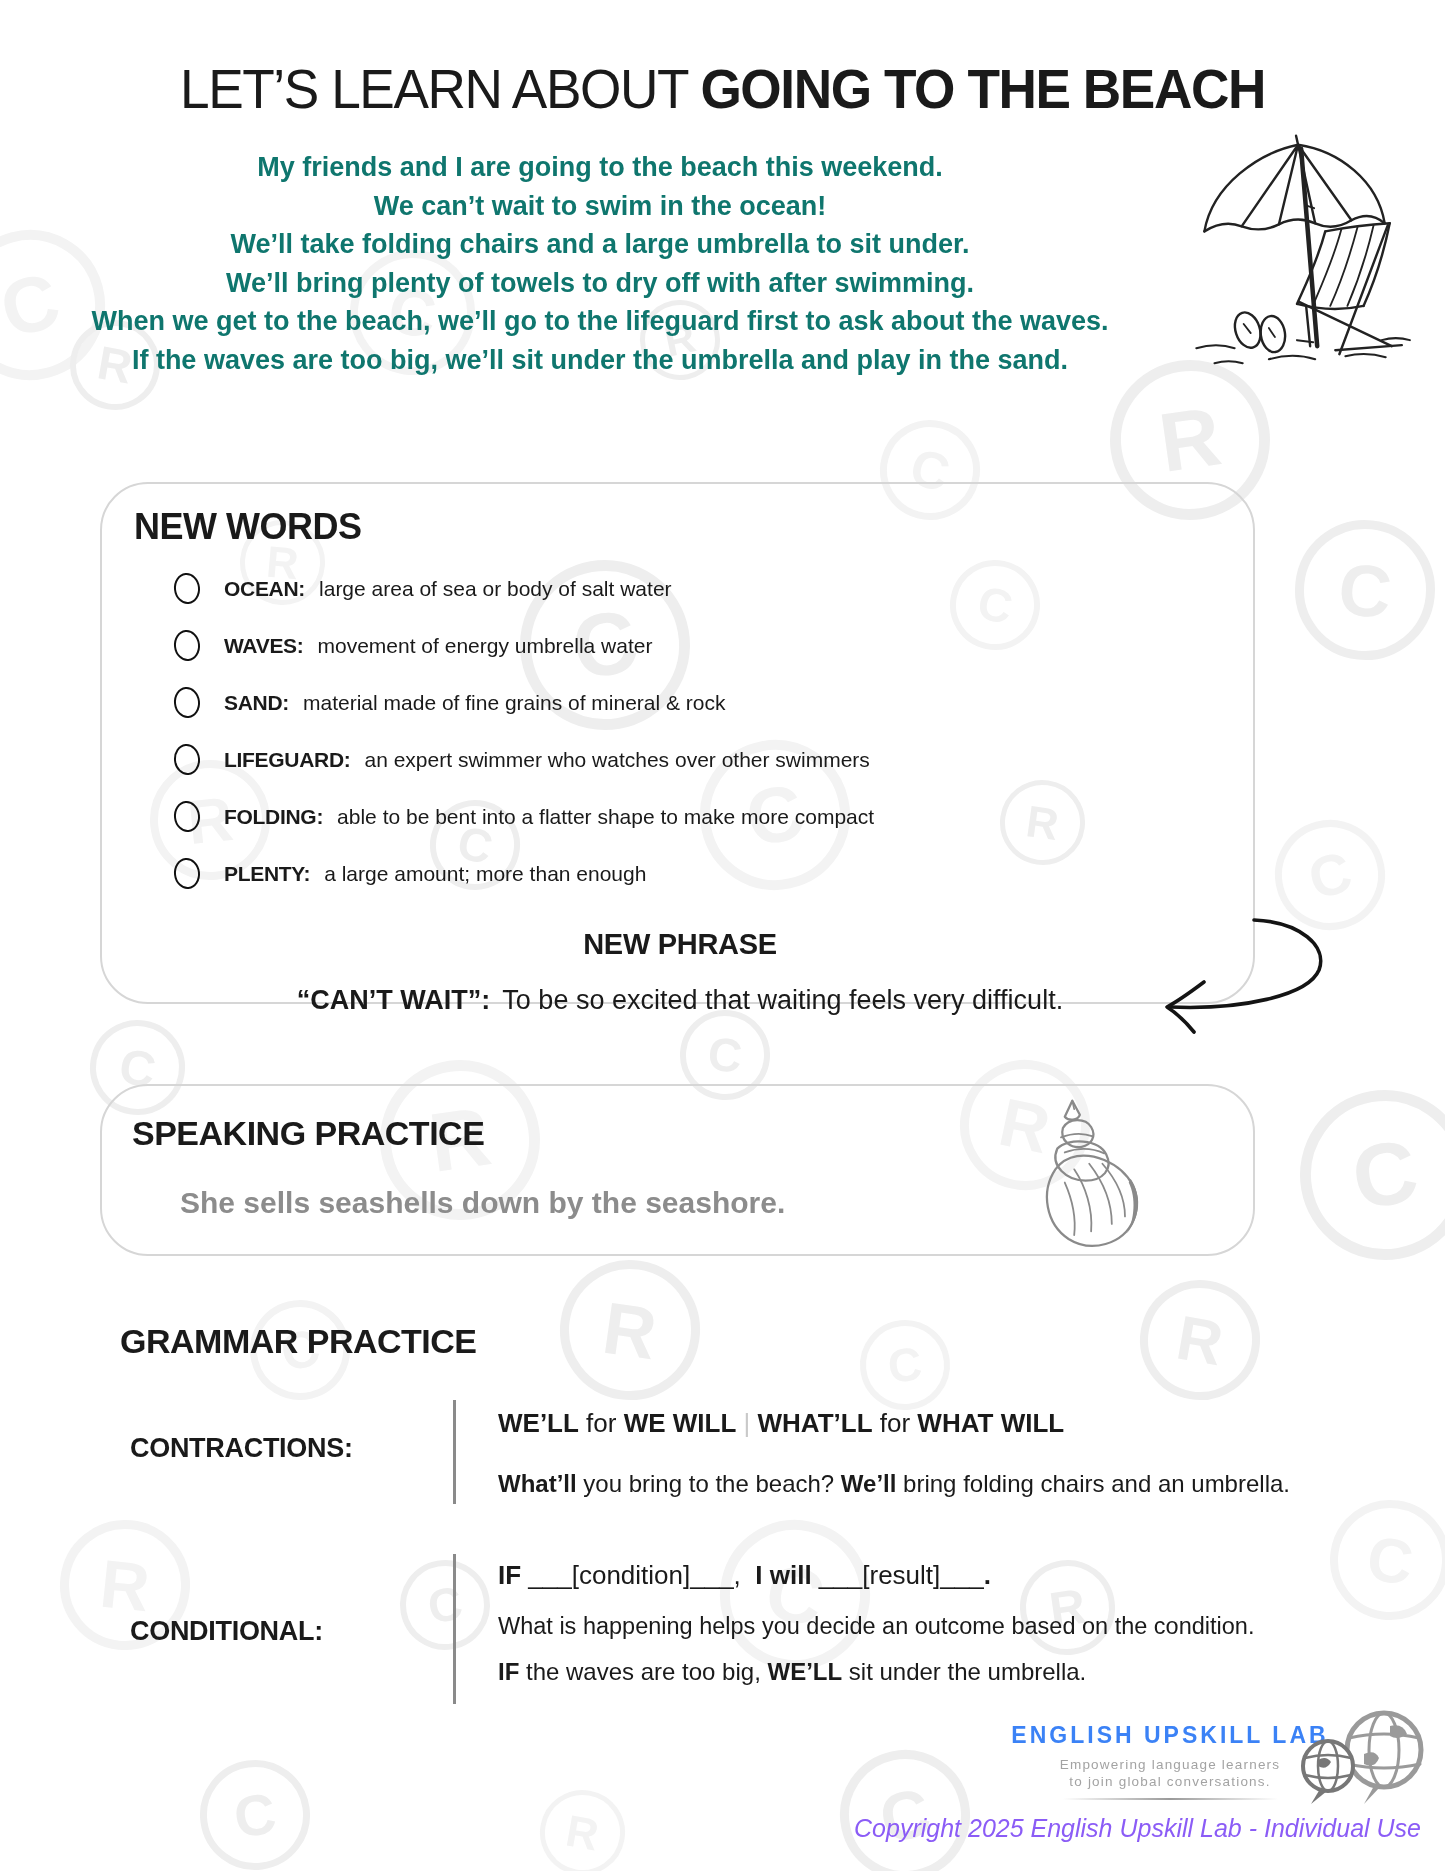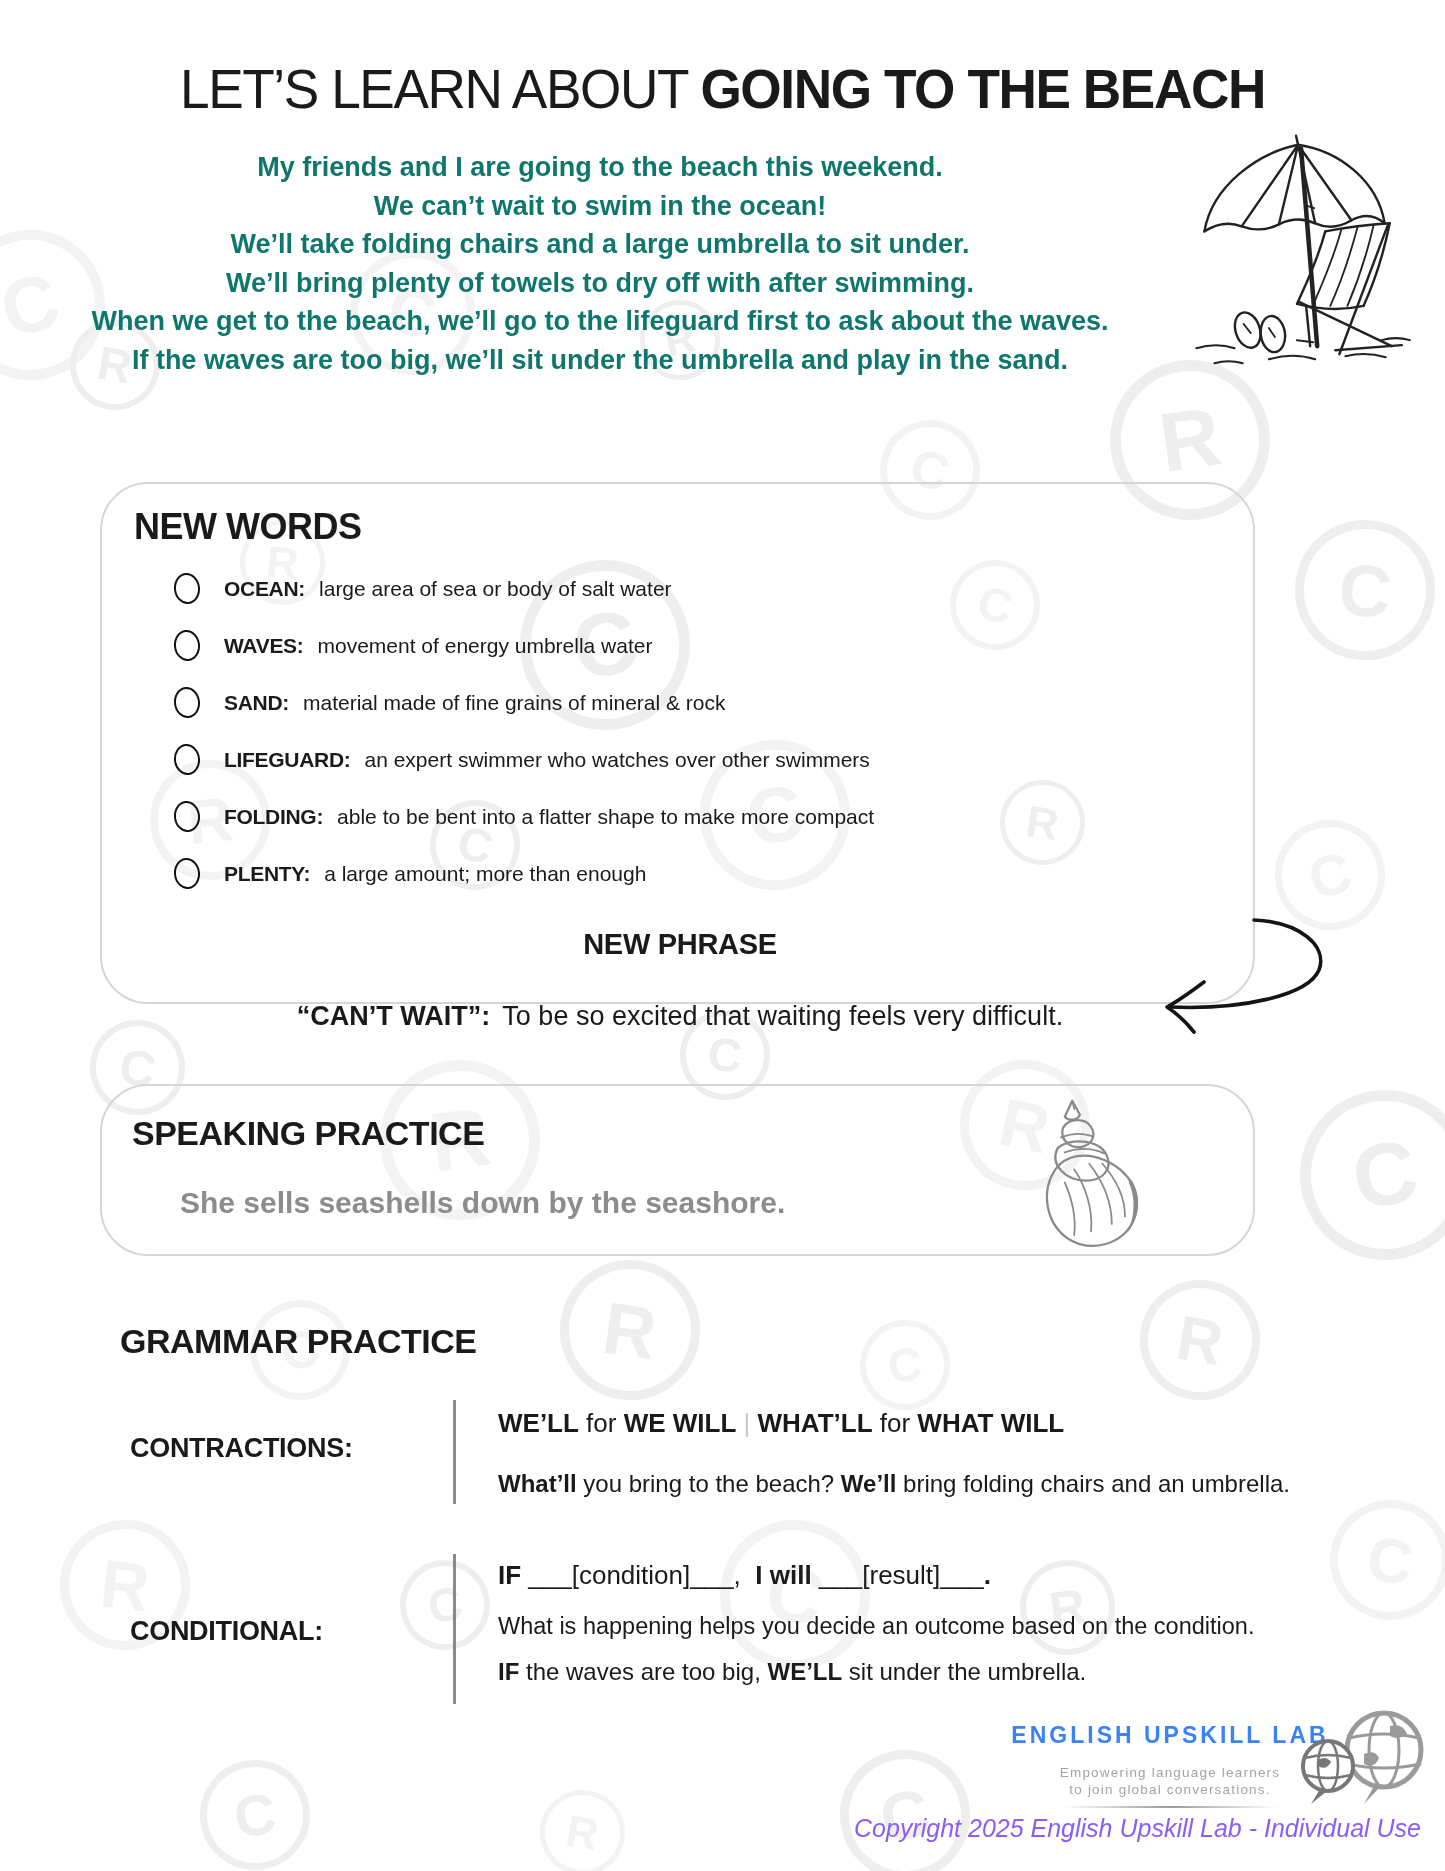--- a/index.html
+++ b/index.html
@@ -48,21 +48,21 @@
   .word-row { display:flex; align-items:center; height:37px; font-size:21px; }
   .bullet {
     width:26px; height:31px; border:2.6px solid #111; border-radius:50%;
     transform:rotate(-6deg); margin-right:24px; flex:none; background:transparent;
   }
   .word-row b { font-weight:800; margin-right:14px; letter-spacing:-0.3px; }
 
   
   .newphrase { position:absolute; left:95px; top:928px; width:1170px; text-align:center; }
   .np-heading { font-size:29px; font-weight:800; letter-spacing:-0.3px; }
-  .np-line { margin-top:40px; font-size:27px; white-space:pre-wrap; }
+  .np-line { margin-top:24px; font-size:27px; white-space:pre-wrap; }
   .np-line b { font-weight:800; margin-right:12px; }
   .arrow-svg { position:absolute; left:1152px; top:908px; width:186px; height:126px; }
 
   
   .speaking-box { top:1084px; height:172px; }
   .sp-heading { position:absolute; left:30px; top:28px; font-size:34px; font-weight:800; letter-spacing:-0.5px; }
   .sp-sentence { position:absolute; left:78px; top:100px; font-size:30px; font-weight:700; color:#8c8c8c; }
   .shell-svg { position:absolute; left:930px; top:10px; width:122px; height:158px; }
 
   
@@ -79,21 +79,21 @@
   .g-rule-cond  { top:1560px; font-size:26px; }
   .g-note-cond  { top:1613px; font-size:23.5px; }
   .g-ex-cond    { top:1658px; font-size:24px; }
   .sb { font-weight:800; }
   .sr { font-weight:400; }
   .sp-seg { color:#c9c9c9; font-weight:300; }
 
   
   .logo-block { position:absolute; left:1000px; top:1722px; width:340px; text-align:center; }
   .brand { font-size:23px; font-weight:700; letter-spacing:3px; color:#3b82f6; }
-  .tagline { margin-top:15px; font-size:13.5px; letter-spacing:1.2px; color:#a3a3a3; line-height:17px; }
+  .tagline { margin-top:7px; font-size:13.5px; letter-spacing:1.2px; color:#a3a3a3; line-height:17px; }
   .brand-divider { margin:8px auto 0; width:215px; height:2px;
     background:linear-gradient(90deg, rgba(170,170,170,0), #9a9a9a, rgba(170,170,170,0)); }
   .globes-svg { position:absolute; left:1298px; top:1704px; width:132px; height:106px; }
   .copyright { position:absolute; right:24px; top:1814px; font-size:25px; font-style:italic; font-weight:500; color:#8b5cf6; }
 </style>
 </head>
 <body>
 
 <div class="layer" id="watermark-layer">
     <div class="wm" style="left: -45px; top: 230px; width: 150px; height: 150px; border: 10.5px solid rgb(243, 243, 243); color: rgb(243, 243, 243); font-size: 78px; transform: rotate(-15deg);">C</div>

